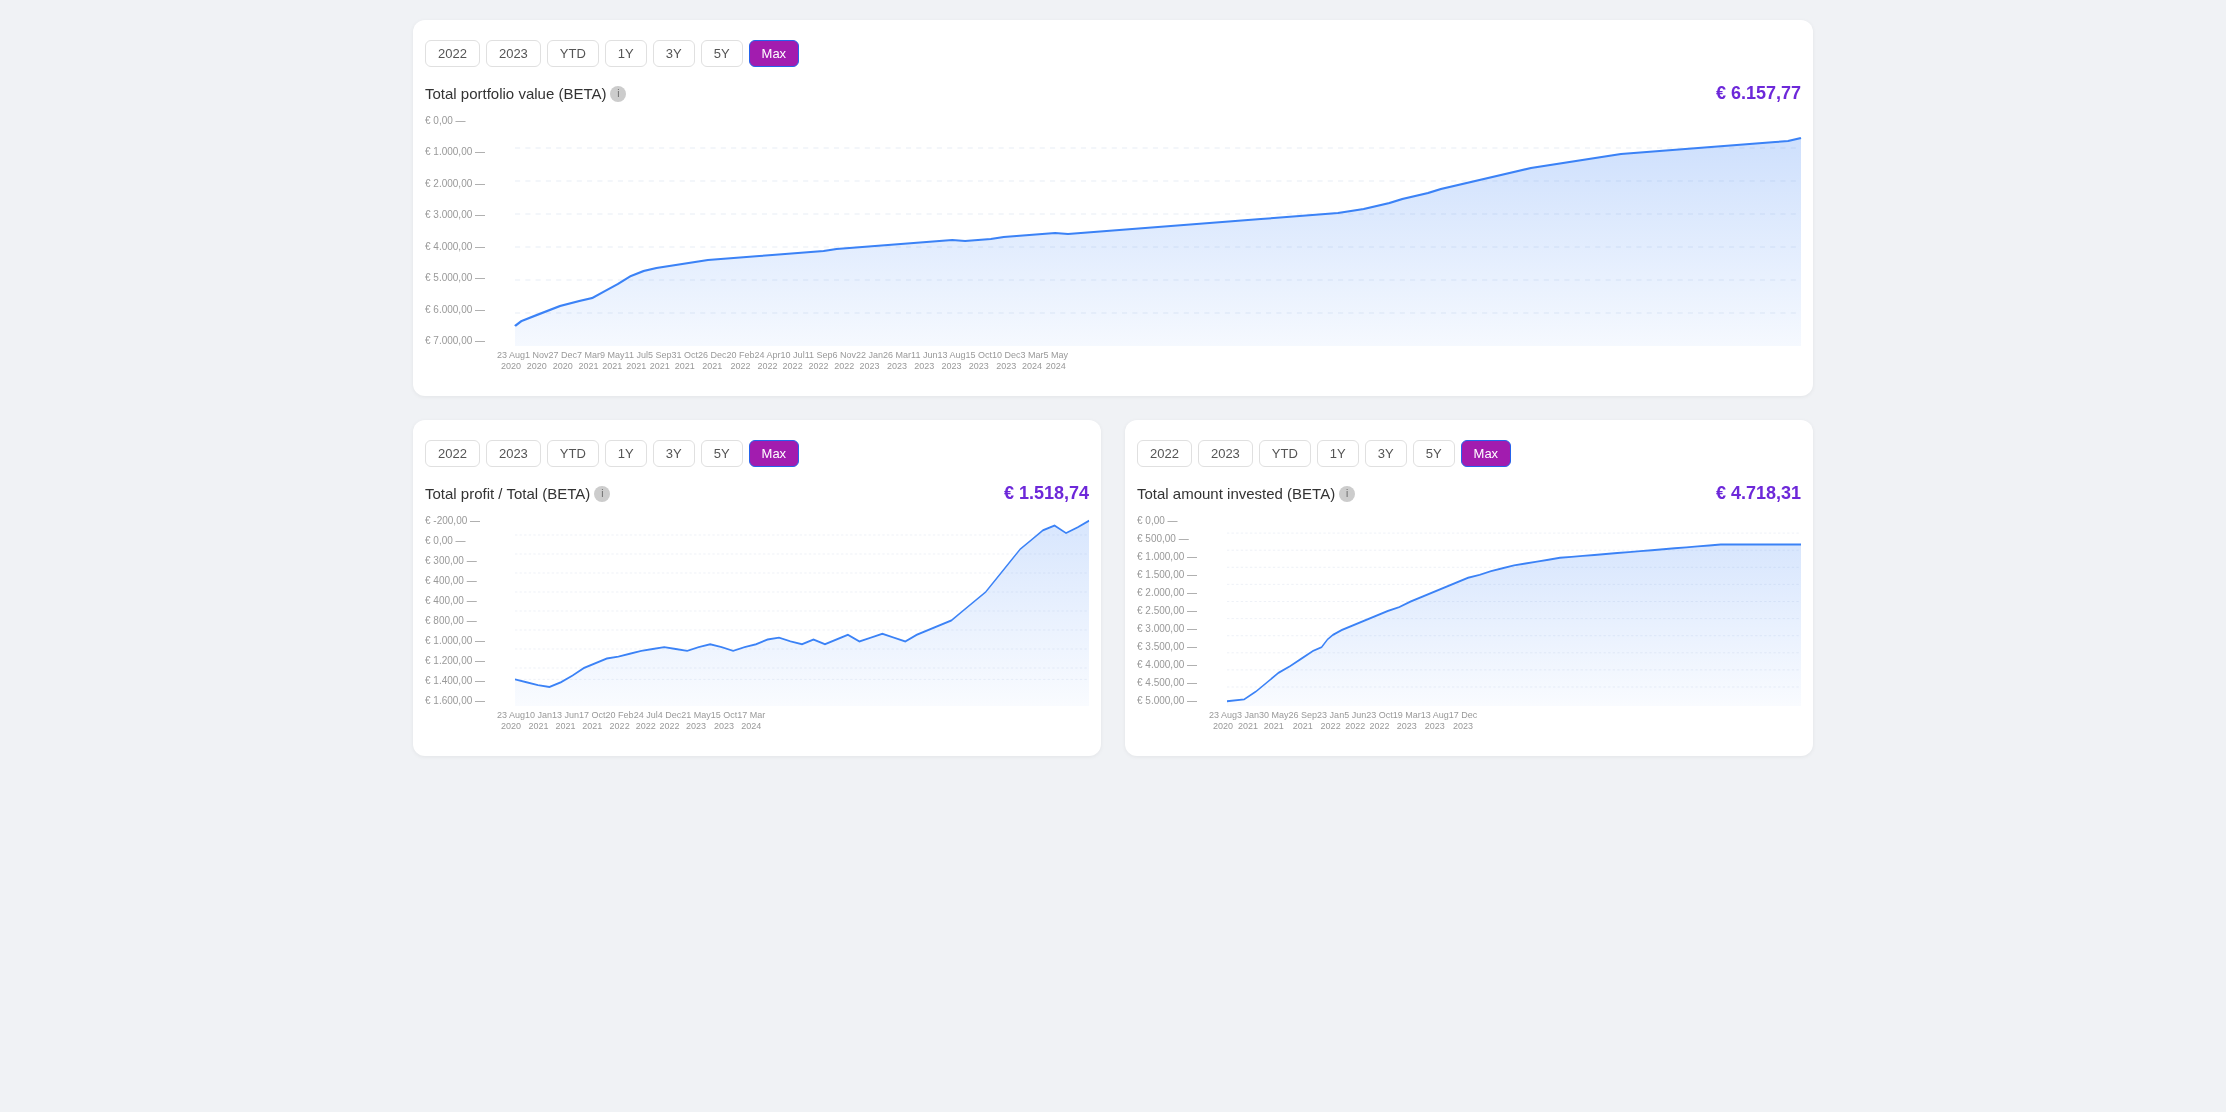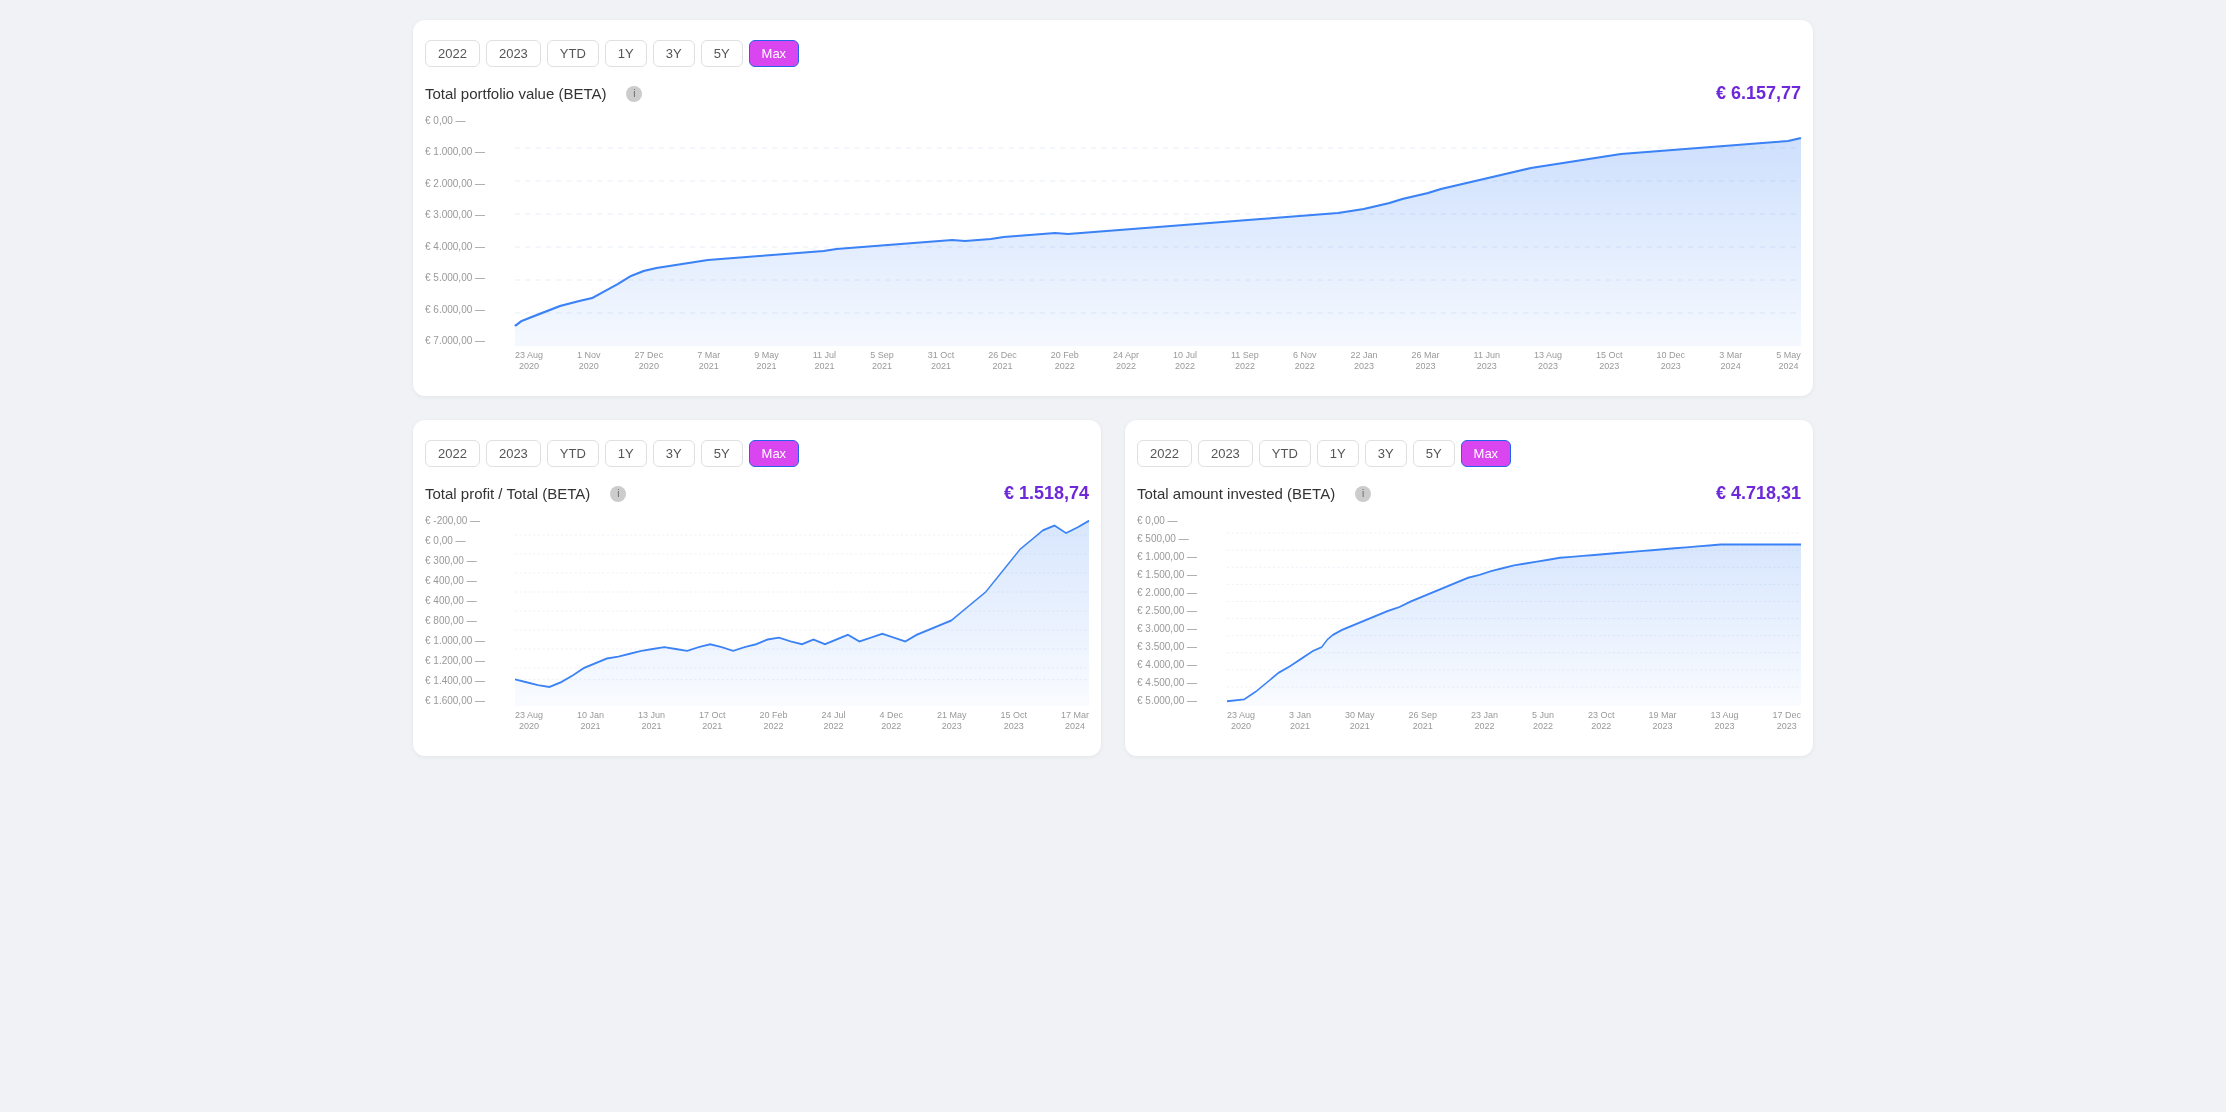--- a/index.html
+++ b/index.html
@@ -29,37 +29,37 @@
       padding: 5px 12px;
       border-radius: 6px;
       border: 1px solid #e0e0e0;
       background: #fff;
       color: #555;
       font-size: 13px;
       cursor: pointer;
       font-weight: 500;
     }
     .time-btn.active {
-      background: #d946ef;
+      background: #a21caf;
       color: #fff;
       border-color: #2563eb;
     }
     .chart-header {
       display: flex;
       justify-content: space-between;
       align-items: center;
       margin-bottom: 12px;
     }
     .chart-title {
       font-size: 15px;
       color: #333;
       font-weight: 500;
       display: flex;
       align-items: center;
-      gap: 20px;
+      gap: 4px;
     }
     .info-icon {
       width: 16px;
       height: 16px;
       border-radius: 50%;
       background: #ccc;
       display: inline-flex;
       align-items: center;
       justify-content: center;
       font-size: 10px;
@@ -97,26 +97,26 @@
     }
     .chart-area {
       position: absolute;
       left: 90px;
       right: 0;
       top: 0;
       bottom: 30px;
     }
     .x-axis {
       position: absolute;
-      left: 90px;
+      left: 72px;
       right: 0;
       bottom: 0;
       height: 30px;
       display: flex;
-      justify-content: space-between;
+      justify-content: flex-start;
       align-items: flex-start;
       padding-top: 4px;
     }
     .x-label {
       font-size: 9px;
       color: #999;
       text-align: center;
       line-height: 1.2;
       white-space: nowrap;
     }

